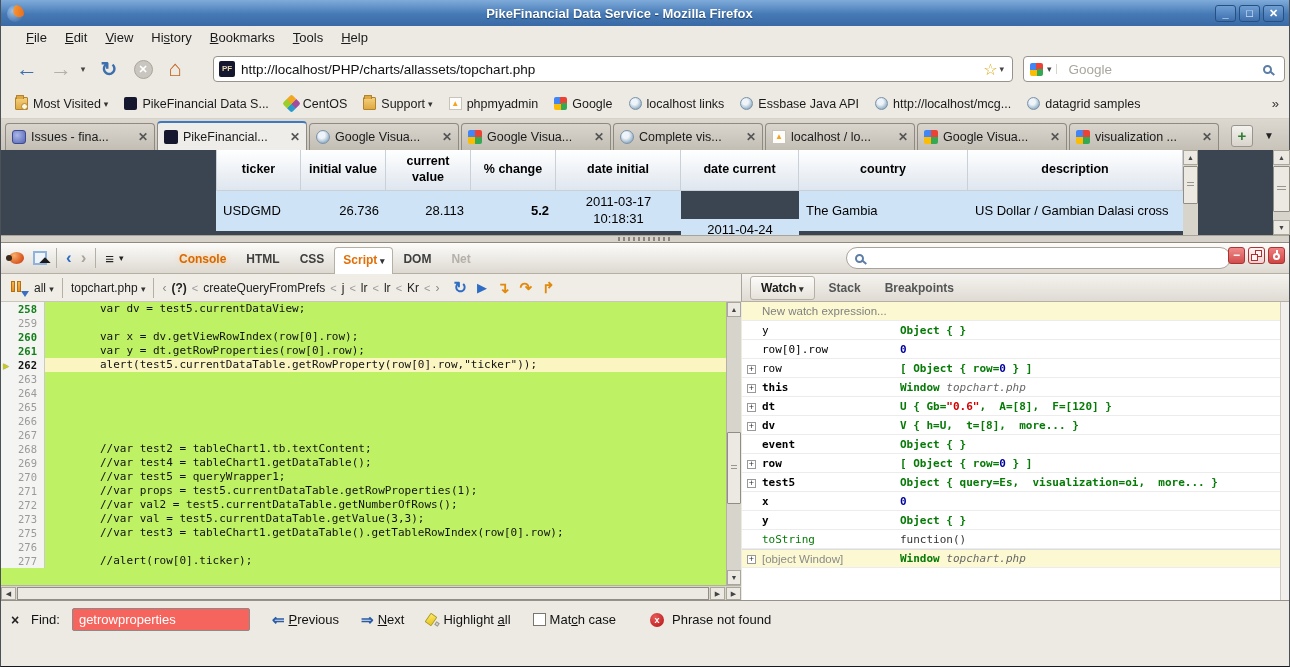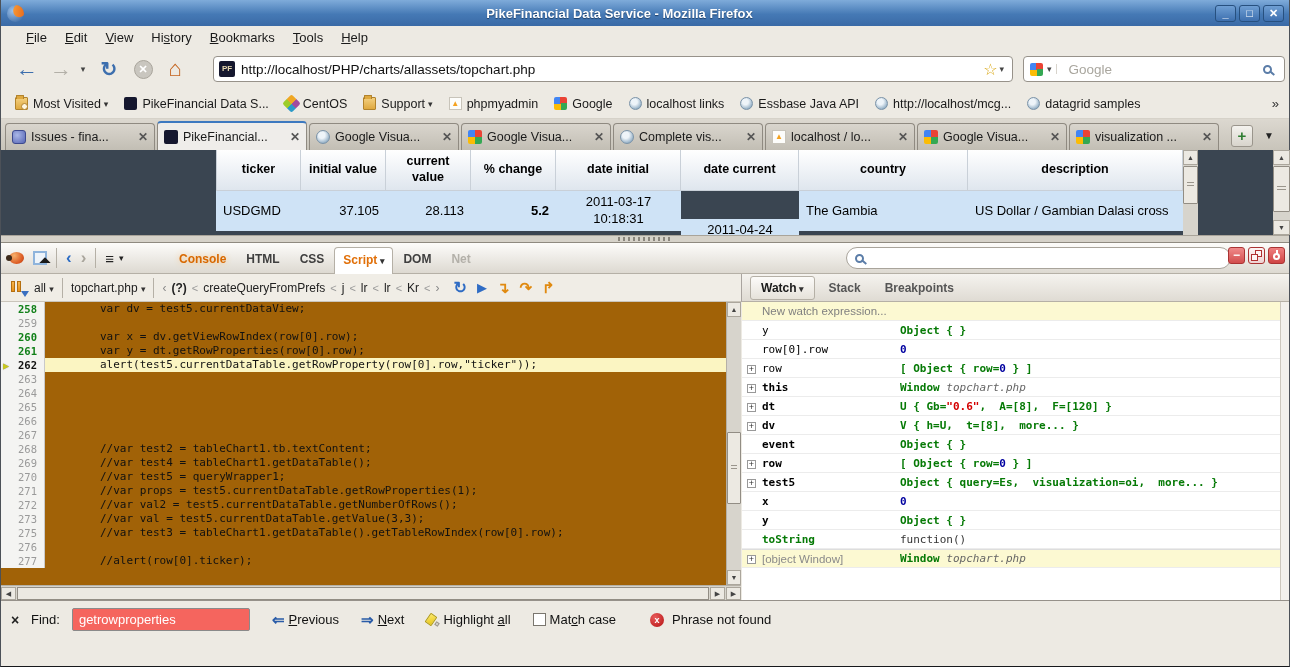--- a/index.html
+++ b/index.html
@@ -144,21 +144,21 @@
   .crumb-q { font-weight:bold; }
   .dbg-icons { display:flex; align-items:center; gap:10px; margin-left:6px; }
   .dbg-rerun { color:#2f6cc4; font-size:16px; font-weight:bold; }
   .dbg-continue { color:#2f6cc4; font-size:13px; }
   .dbg-orange { color:#e08a10; font-size:15px; font-weight:bold; }
   .watch-head { position:absolute; left:740px; right:0; top:274px; height:28px; background:linear-gradient(#f5f3ef,#dfdbd3); border-bottom:1px solid #b5b0a6; border-left:1px solid #a9a49f; display:flex; align-items:center; padding-left:8px; gap:4px; }
   .w-tab { font-size:12px; font-weight:bold; color:#555; padding:4px 10px; }
   .w-tab.active { background:linear-gradient(#fcfbf9,#e6e2da); border:1px solid #b5b0a6; border-radius:3px; color:#1a1a1a; }
 
   
-  .code-panel { position:absolute; left:0; top:302px; width:740px; height:298px; background:#a16207; overflow:hidden; }
+  .code-panel { position:absolute; left:0; top:302px; width:740px; height:298px; background:#bef264; overflow:hidden; }
   .code-line { display:flex; height:14px; line-height:14px; font-family:"DejaVu Sans Mono", monospace; font-size:11px; }
   .gut { width:44px; flex-shrink:0; text-align:right; padding-right:7px; color:#9a9a9a; font-size:10.5px; background:#f4f4f2; border-right:1px solid #c9c9c9; position:relative; }
   .gut.exec { color:#118019; font-weight:bold; }
   .gut.cur { color:#111; font-weight:bold; }
   .gut .bp-arrow { position:absolute; left:2px; top:1px; color:#c8c81e; text-shadow:0 0 1px #777; font-size:10px; }
   .code-text { white-space:pre; color:#111; padding-left:2px; flex:1; }
   .code-line.current .code-text { background:#fbf5c2; }
   .code-vsb { position:absolute; right:0; top:0; width:15px; height:283px; background:#d7d4cc; border-left:1px solid #b5b0a6; }
   .code-vsb .up { top:0; } .code-vsb .down { bottom:0; top:auto; }
   .code-hsb { position:absolute; left:0; top:283px; width:740px; height:15px; background:#d7d4cc; border-top:1px solid #b5b0a6; }
@@ -166,21 +166,21 @@
   .hsb-thumb { position:absolute; left:16px; right:32px; top:1px; height:13px; background:#ece9e2; border:1px solid #928d84; }
 
   
   .watch-panel { position:absolute; left:741px; right:0; top:302px; height:298px; background:#fff; overflow:hidden; }
   .watch-sb { position:absolute; right:0; top:0; bottom:0; width:9px; background:#f2f0ec; border-left:1px solid #ccc7bd; }
   .w-row { display:flex; align-items:center; height:19px; border-bottom:1px solid #ececec; font-family:"DejaVu Sans Mono", monospace; font-size:11px; padding-left:5px; }
   .w-row .exp { width:15px; flex-shrink:0; }
   .w-row .exp span { display:inline-block; width:9px; height:9px; border:1px solid #999; background:#fff; font-size:9px; line-height:7px; text-align:center; color:#333; font-family:"Liberation Sans",sans-serif; }
   .w-name { width:138px; flex-shrink:0; color:#000; white-space:nowrap; overflow:hidden; }
   .w-name.bold { font-weight:bold; }
-  .w-name.green { color:#067a06; font-weight:bold; }
+  .w-name.green { color:#067a06; font-weight:normal; }
   .w-name.gray { color:#8a8a8a; font-family:"Liberation Sans",sans-serif; font-size:11.5px; }
   .w-val { white-space:pre; }
   .vg { color:#067a06; font-weight:bold; }
   .vb { color:#0000a0; font-weight:bold; }
   .vr { color:#d40000; font-weight:bold; }
   .vi { color:#666; font-style:italic; }
   .vd { color:#333; }
   .w-row.newexpr { background:#fcf9d2; color:#808080; font-family:"Liberation Sans",sans-serif; font-size:11.5px; padding-left:20px; }
   .w-row.winrow { background:#fcf9d2; border-top:1px solid #ddd; }
 
@@ -364,21 +364,21 @@
           <div class="th" style="width: 85px;">initial value</div>
           <div class="th" style="width: 85px;">current value</div>
           <div class="th" style="width: 85px;">% change</div>
           <div class="th" style="width: 125px;">date initial</div>
           <div class="th" style="width: 118px;">date current</div>
           <div class="th" style="width: 169px;">country</div>
           <div class="th" style="width: 215px;">description</div>
         </div>
       <div class="trow" id="trow">
           <div class="td al" style="width: 85px;">USDGMD</div>
-          <div class="td ar" style="width: 85px;">37.105</div>
+          <div class="td ar" style="width: 85px;">26.736</div>
           <div class="td ar" style="width: 85px;">28.113</div>
           <div class="td ar" style="width: 85px; font-weight: bold;">5.2</div>
           <div class="td ac" style="width: 125px;">2011-03-17
 10:18:31</div>
           <div class="td ac" style="width: 118px; margin-top: 28px;">2011-04-24
 10:00:07</div>
           <div class="td al" style="width: 169px;">The Gambia</div>
           <div class="td al" style="width: 215px;">US Dollar / Gambian Dalasi cross</div>
         </div>
       <div class="sliver"></div>

